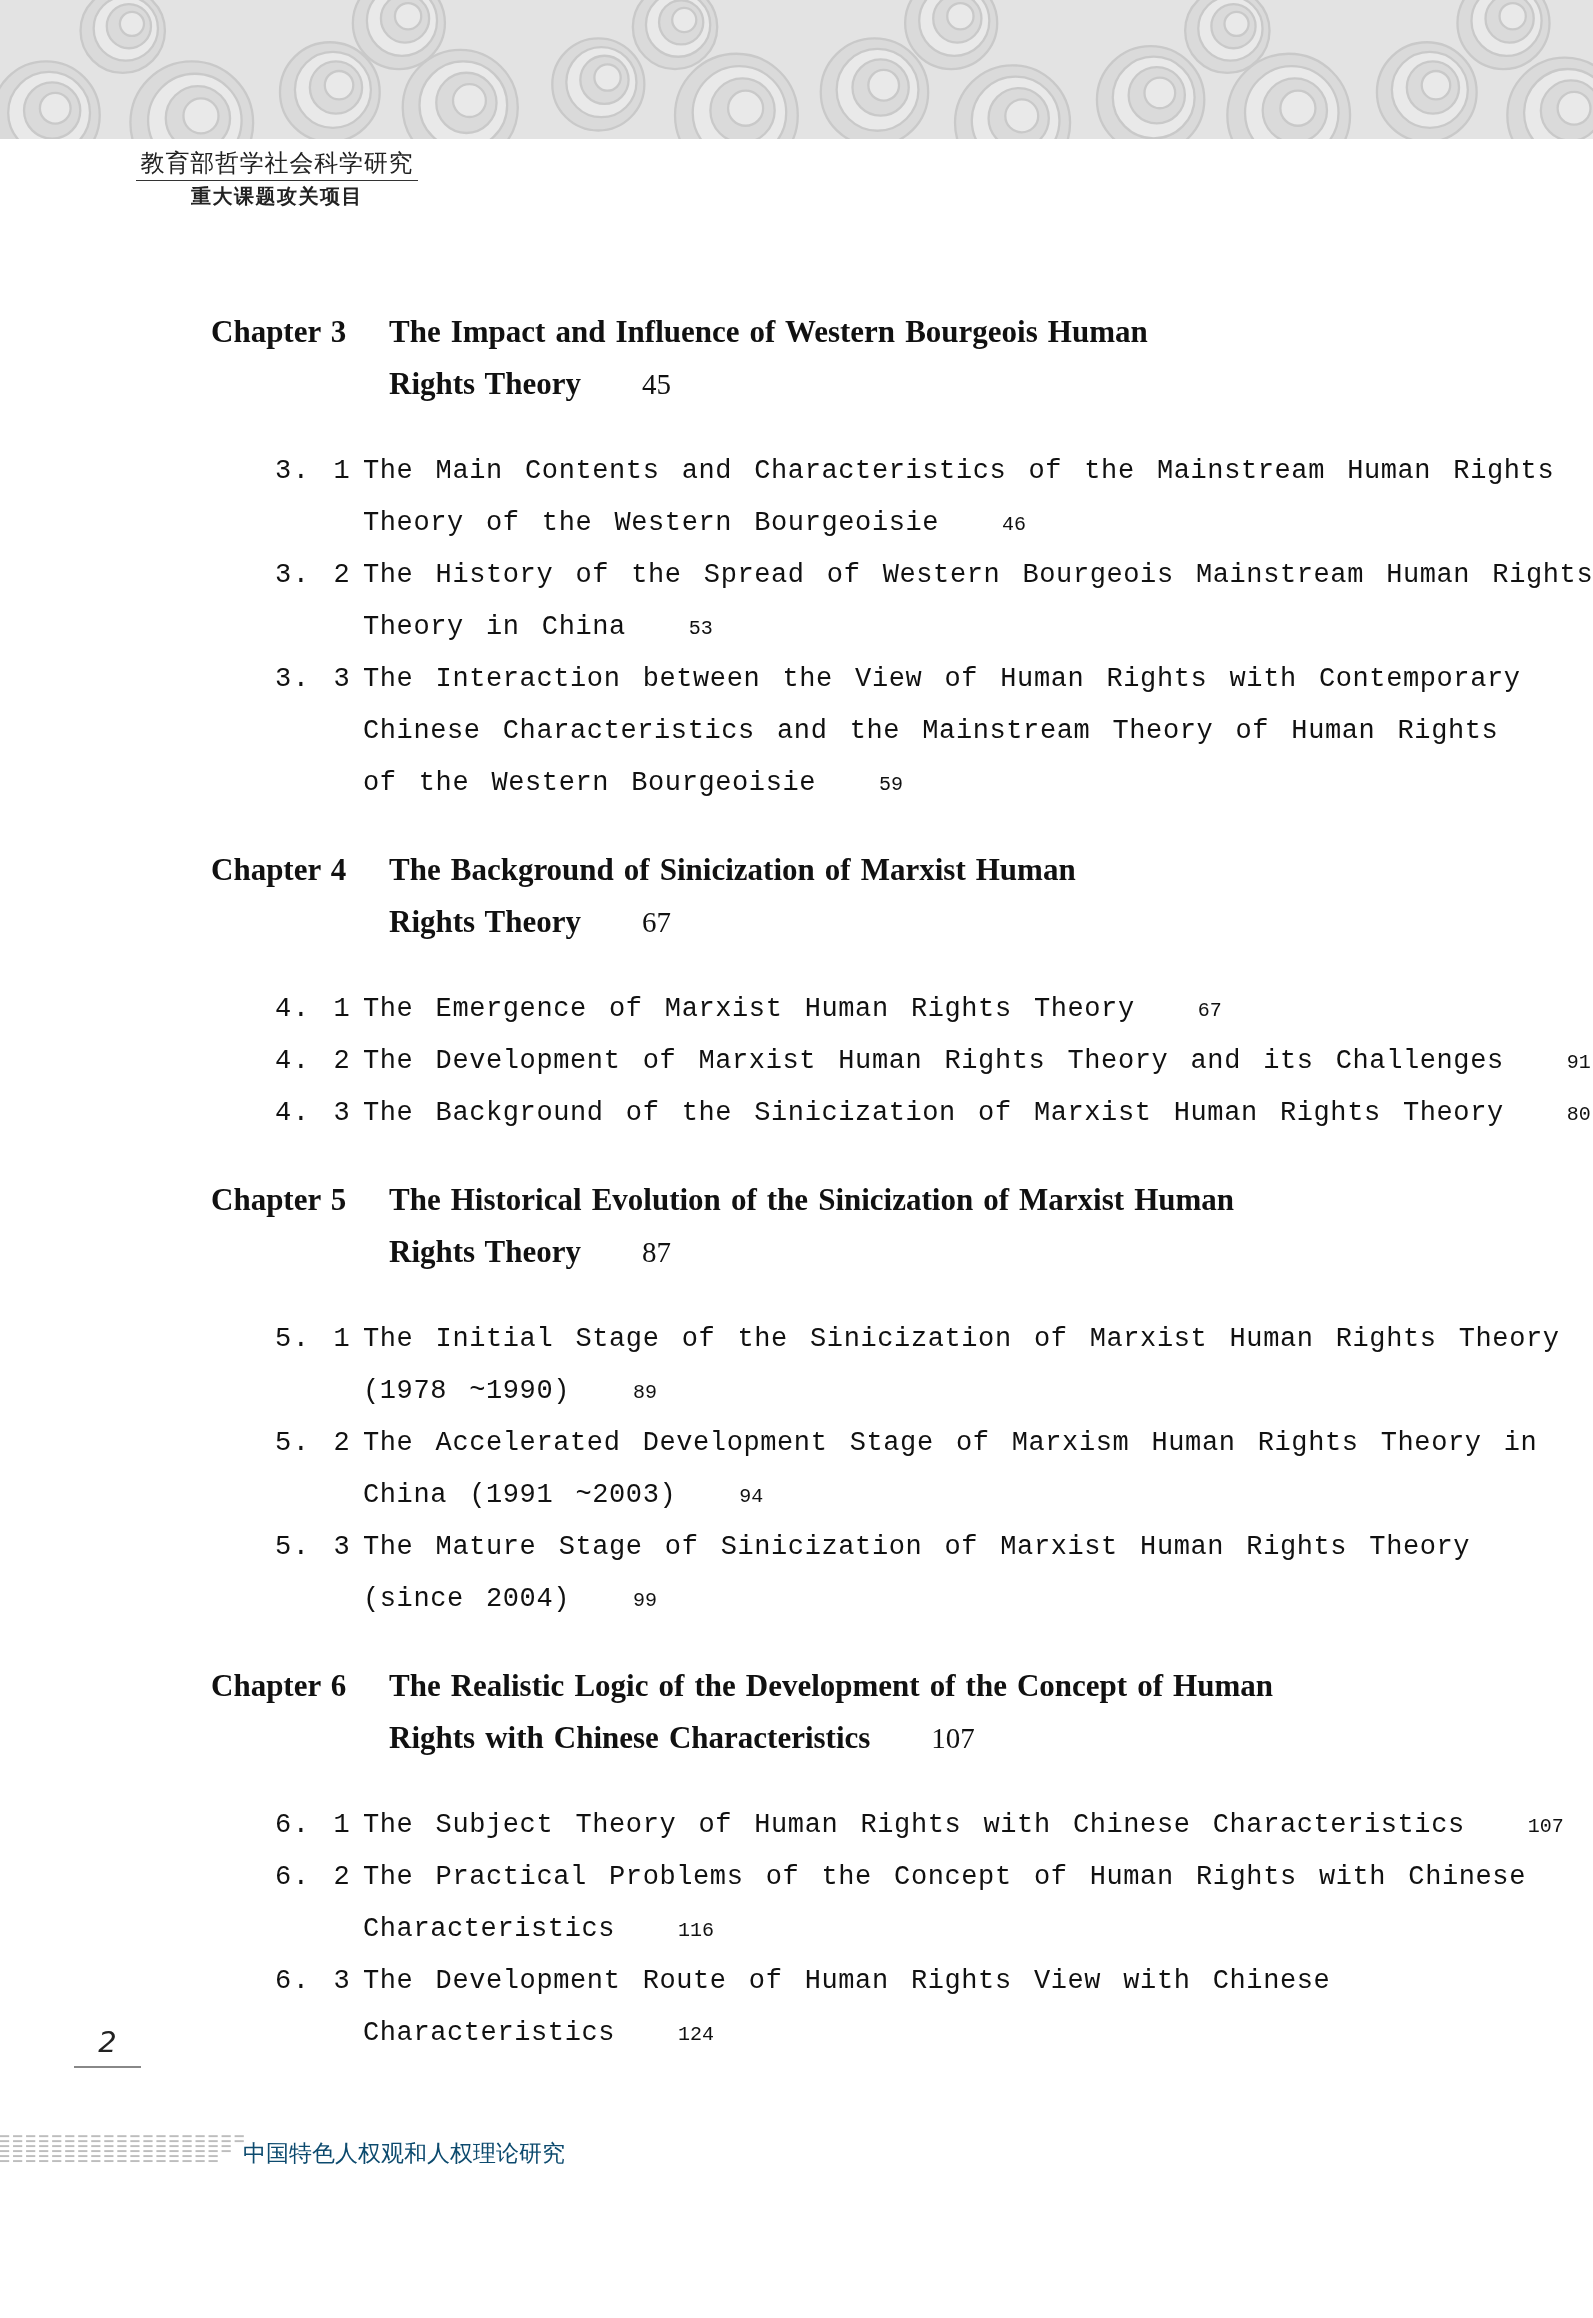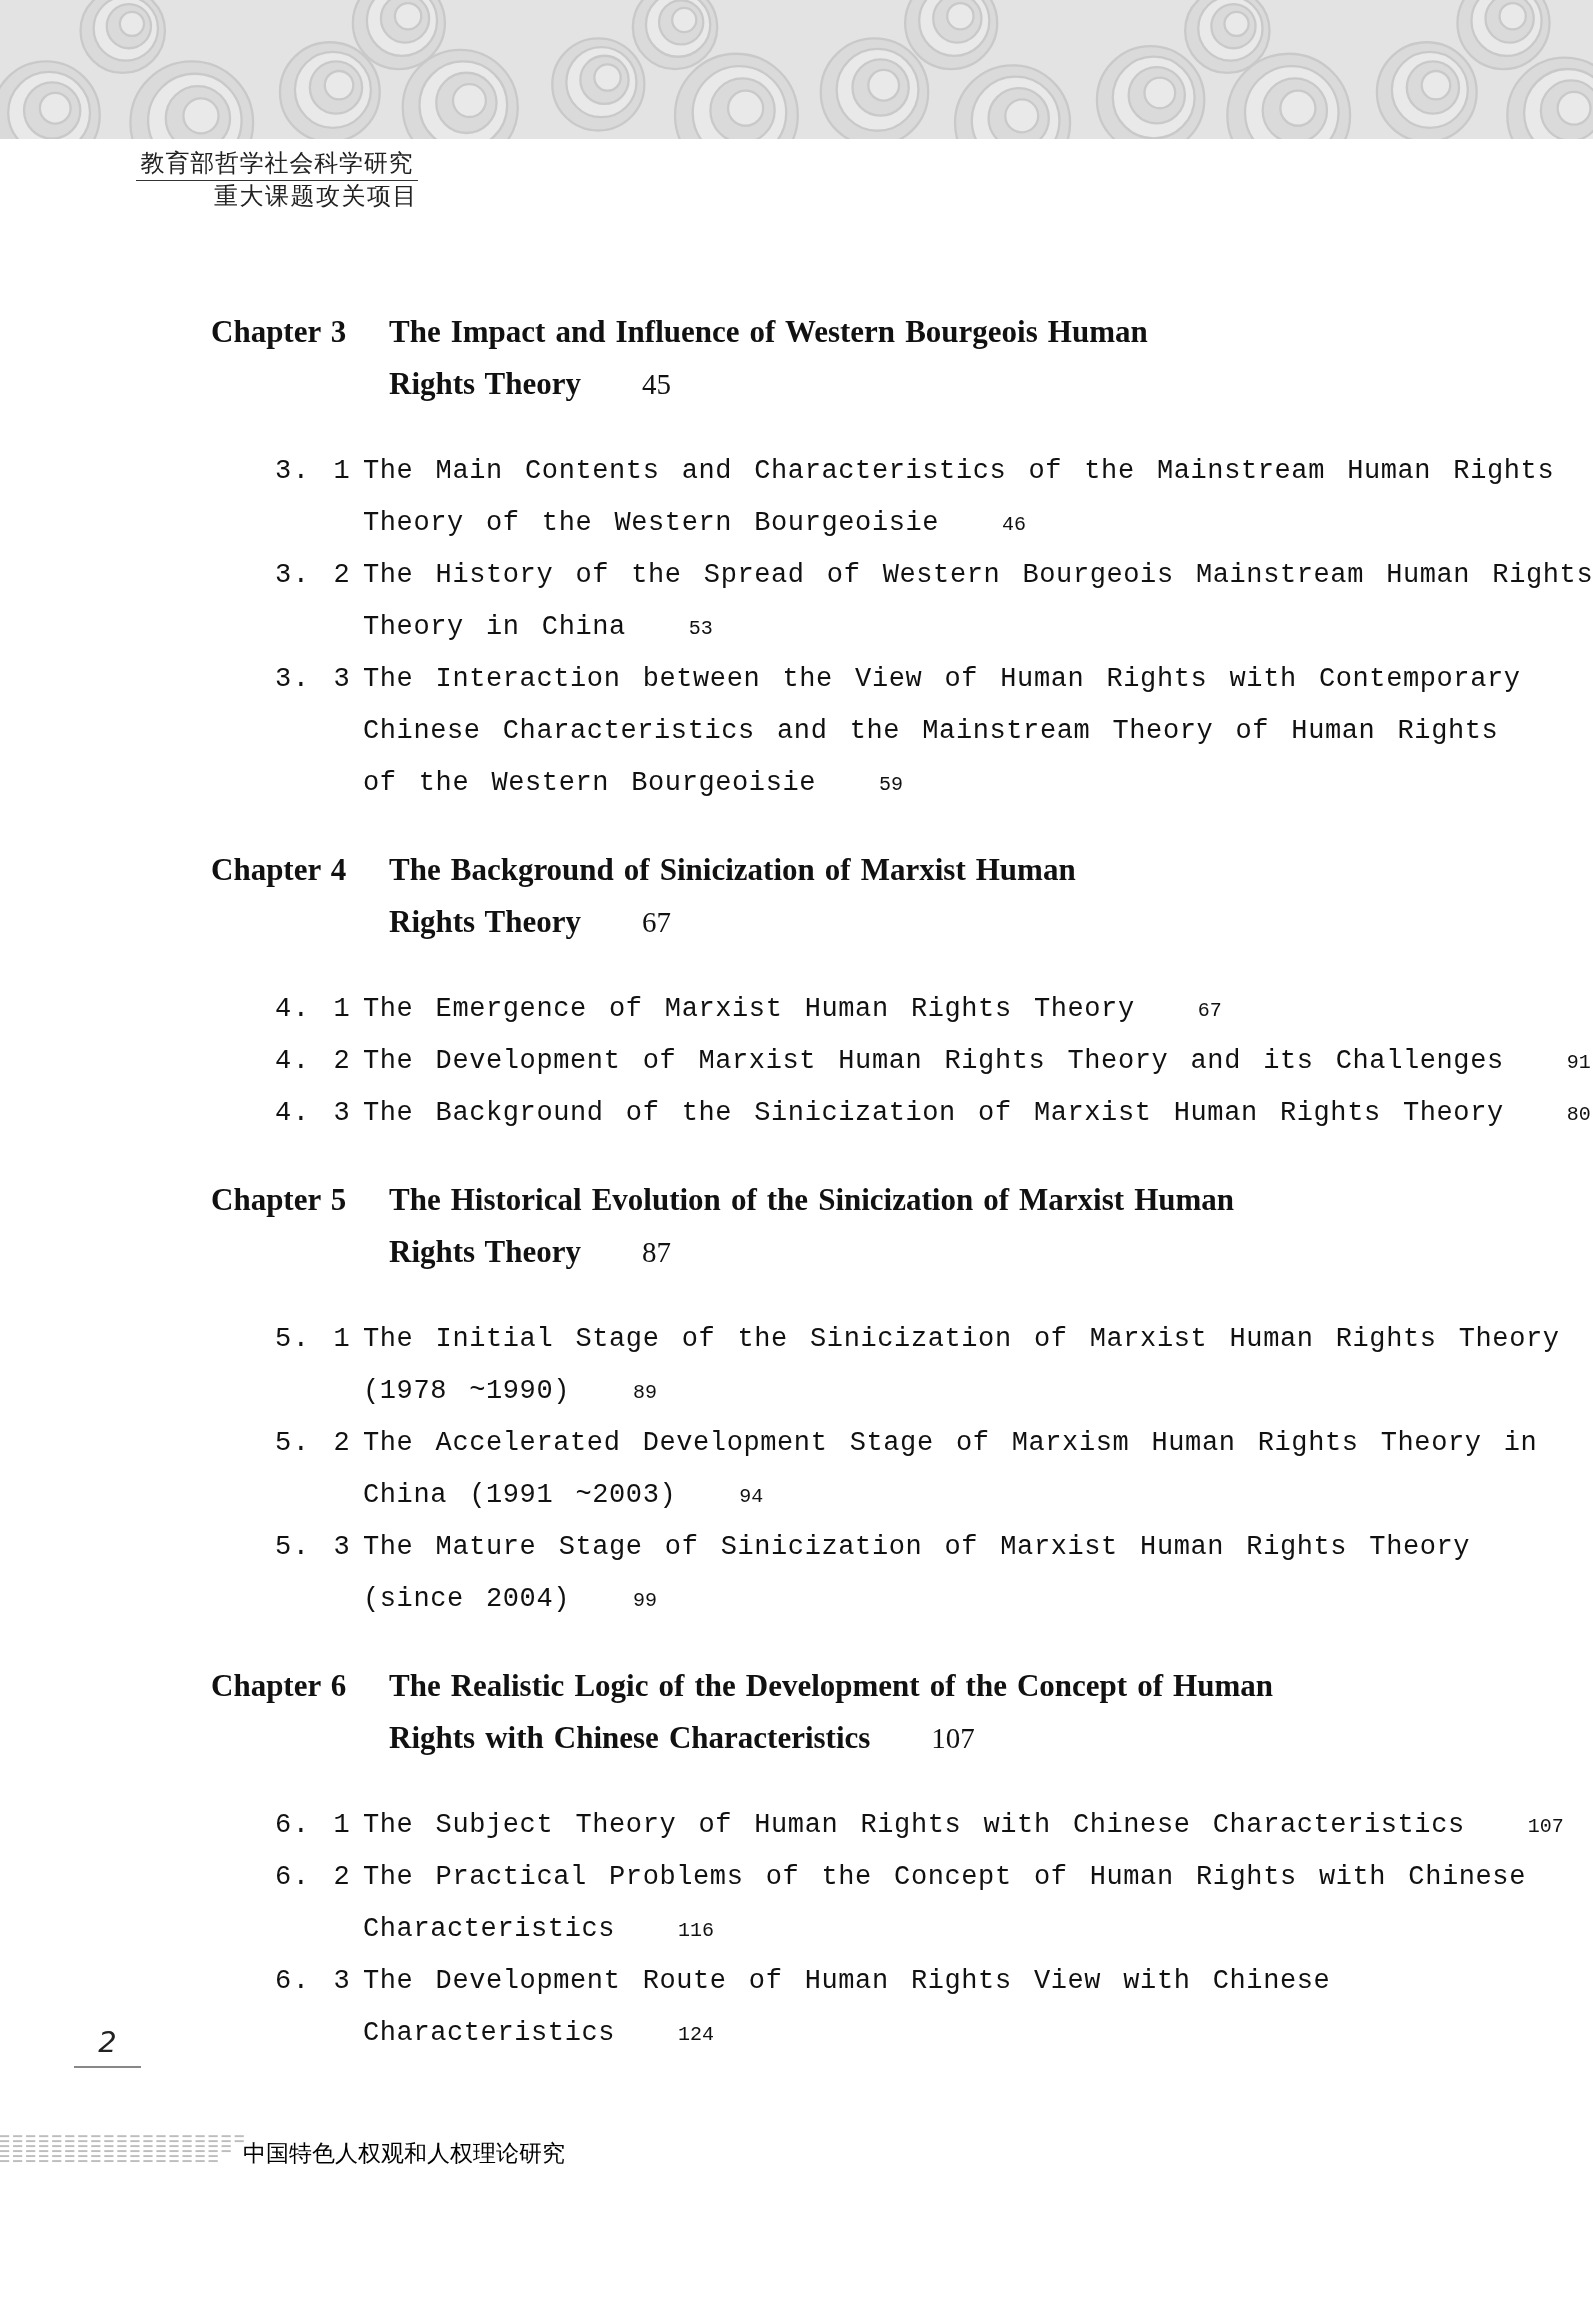--- a/index.html
+++ b/index.html
@@ -9,21 +9,21 @@
   
   .band { position: absolute; left: 0; top: 0; width: 1594px; height: 139px;
           background: #e3e3e3; overflow: hidden; }
   .band svg { position: absolute; left: 0; top: 0; }
 
   
   .series { position: absolute; left: 136px; top: 149px; width: 282px;
             font-family: "DejaVu Sans", sans-serif; color: #222; text-align: center; }
   .series .l1 { font-size: 24px; line-height: 29px; letter-spacing: 0.8px; font-weight: 300; }
   .series .rule { height: 1.5px; background: #333; margin: 1.5px 0 2.3px 0; }
-  .series .l2 { font-size: 24px; line-height: 26px; letter-spacing: 1.5px; font-weight: 400; text-align: right; }
+  .series .l2 { font-size: 20px; line-height: 26px; letter-spacing: 1.5px; font-weight: 700; }
 
   
   .toc { position: absolute; left: 0; top: 306px; width: 1480px; }
   .line { height: 52px; line-height: 52px; white-space: nowrap; position: relative; }
   .gap { margin-top: 35px; }
 
   .ch { font-weight: bold; font-size: 31px; word-spacing: 2.3px; }
   .ch .label { position: absolute; left: 211px; top: 0; }
   .ch .title { position: absolute; left: 389px; top: 0; }
 
@@ -34,21 +34,21 @@
   .pg { font-weight: normal; margin-left: 63px; font-size: 20px; letter-spacing: 0; }
   .ch .pg { font-size: 29px; margin-left: 61px; }
 
   
   .page-num { position: absolute; left: 74px; top: 2025px; width: 67px; text-align: center;
               font-family: "DejaVu Sans", sans-serif; font-style: italic; font-size: 29px;
               line-height: 34px; color: #222; font-weight: 300; }
   .page-num-rule { position: absolute; left: 74px; top: 2066px; width: 67px; height: 1.5px; background: #888; }
   .dots { position: absolute; left: 0; top: 2135px; width: 253px; height: 28px; }
   .footer-title { position: absolute; left: 243px; top: 2139px; font-family: "DejaVu Sans", sans-serif;
-                  font-size: 23px; line-height: 28px; color: #000000; font-weight: 300; letter-spacing: 0px; }
+                  font-size: 23px; line-height: 28px; color: #0c4a6e; font-weight: 300; letter-spacing: 0px; }
 </style>
 </head>
 <body>
 
 <div class="band">
   <svg id="cloud-svg" width="1594" height="139" viewBox="0 0 2078 181">
       <circle cx="60" cy="150" r="70" fill="#dadada" stroke="#c9c9c9" stroke-width="3"></circle>
       <circle cx="64" cy="147" r="53.333333333333336" fill="#e9e9e9" stroke="#c9c9c9" stroke-width="3"></circle>
       <circle cx="68" cy="144" r="36.66666666666667" fill="#dadada" stroke="#c9c9c9" stroke-width="3"></circle>
       <circle cx="72" cy="141" r="20.000000000000007" fill="#e9e9e9" stroke="#c9c9c9" stroke-width="3"></circle>

